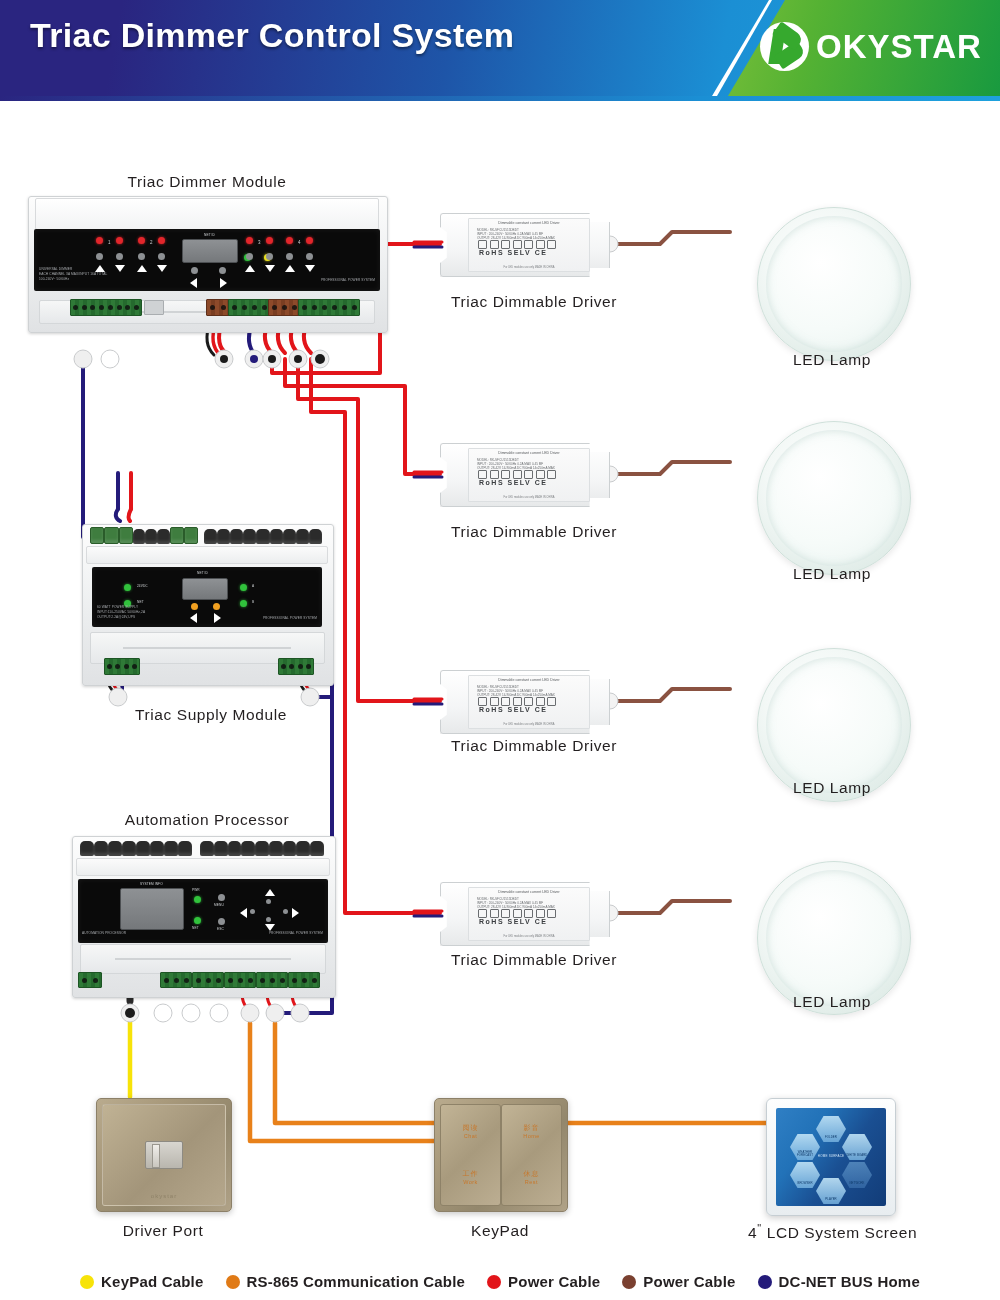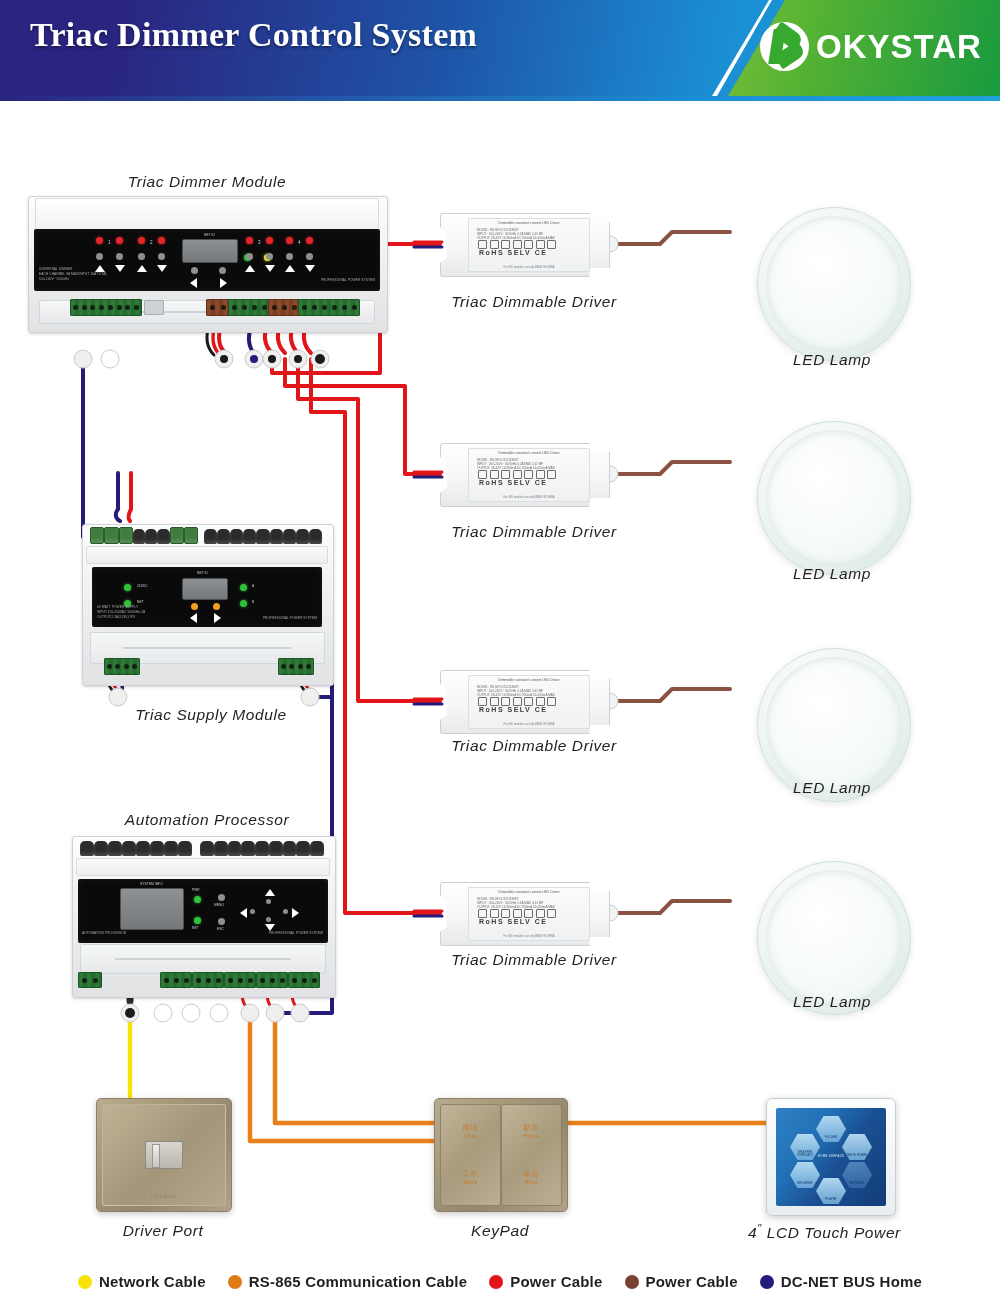--- a/index.html
+++ b/index.html
@@ -23,21 +23,21 @@
   #header-slash{
     position:absolute;left:712px;top:0;width:60px;height:96px;
     background:#ffffff;
     clip-path:polygon(57px 0,60px 0,5px 96px,0 96px);
   }
   #header-title{
     position:absolute;left:30px;top:16px;
     font-size:34px;font-weight:bold;color:#ffffff;
     letter-spacing:0.3px;
     text-shadow:0 2px 3px rgba(0,0,0,.45);
-    font-family:Liberation Serif, serif;
+    font-family:Liberation Sans, sans-serif;
   }
   #brand{position:absolute;left:760px;top:22px;display:flex;align-items:center;gap:7px;}
   #brand-mark{
     width:49px;height:49px;border-radius:50%;background:#ffffff;
     position:relative;overflow:hidden;flex:0 0 auto;
   }
   #brand-mark:before{
     content:"";position:absolute;left:11px;top:7px;width:12px;height:35px;
     background:#36a92e;transform:skewX(-9deg);
   }
@@ -53,21 +53,21 @@
     font-size:33px;font-weight:bold;color:#ffffff;letter-spacing:1px;
     font-family:"Liberation Sans", sans-serif;
   }
   #header-underline{position:absolute;left:0;top:96px;width:1000px;height:5px;
     background:linear-gradient(90deg,#2a2580,#1b8fd4 70%,#1ea1dd 100%);}
 
   
   #canvas{position:absolute;left:0;top:101px;width:1000px;height:1199px;}
   #wires{position:absolute;left:0;top:0;width:1000px;height:1199px;}
 
-  .lbl{position:absolute;font-size:15.5px;color:#231f20;letter-spacing:.6px;white-space:nowrap;font-style:italic;}
+  .lbl{position:absolute;font-size:15.5px;color:#231f20;letter-spacing:.6px;white-space:nowrap;}
   .lbl-c{transform:translateX(-50%);}
 
   
   .din{position:absolute;}
   .din-body{
     position:absolute;left:0;top:0;width:100%;height:100%;
     background:linear-gradient(180deg,#fdfdfd,#eceeef 55%,#e0e2e4);
     border:1px solid #cfd2d4;border-radius:3px;
     box-shadow:0 1px 3px rgba(0,0,0,.18);
   }
@@ -749,27 +749,27 @@
           <span>BROWSER</span>
           </div>
         <div class="hex" style="left:14px;top:26px;">
           <span>WEATHER FORECAST</span>
           </div>
         <div class="hex-center" style="left:32px;top:46px;width:46px;">HOME SURFACE</div>
       </div>
     </div>
   </div>
   <div class="lbl" style="left:748px;top:1121px;">
-    <span>4</span><span class="inch">"</span><span> LCD  Touch  Power</span>
+    <span>4</span><span class="inch">"</span><span> LCD  System  Screen</span>
   </div>
 
   <div id="legend">
     <div class="lg">
       <i style="background:#f7e309;"></i>
-      <span>Network Cable</span>
+      <span>KeyPad Cable</span>
     </div>
     <div class="lg">
       <i style="background:#e07a16;"></i>
       <span>RS-865 Communication Cable</span>
     </div>
     <div class="lg">
       <i style="background:#e2151a;"></i>
       <span>Power Cable</span>
     </div>
     <div class="lg">

